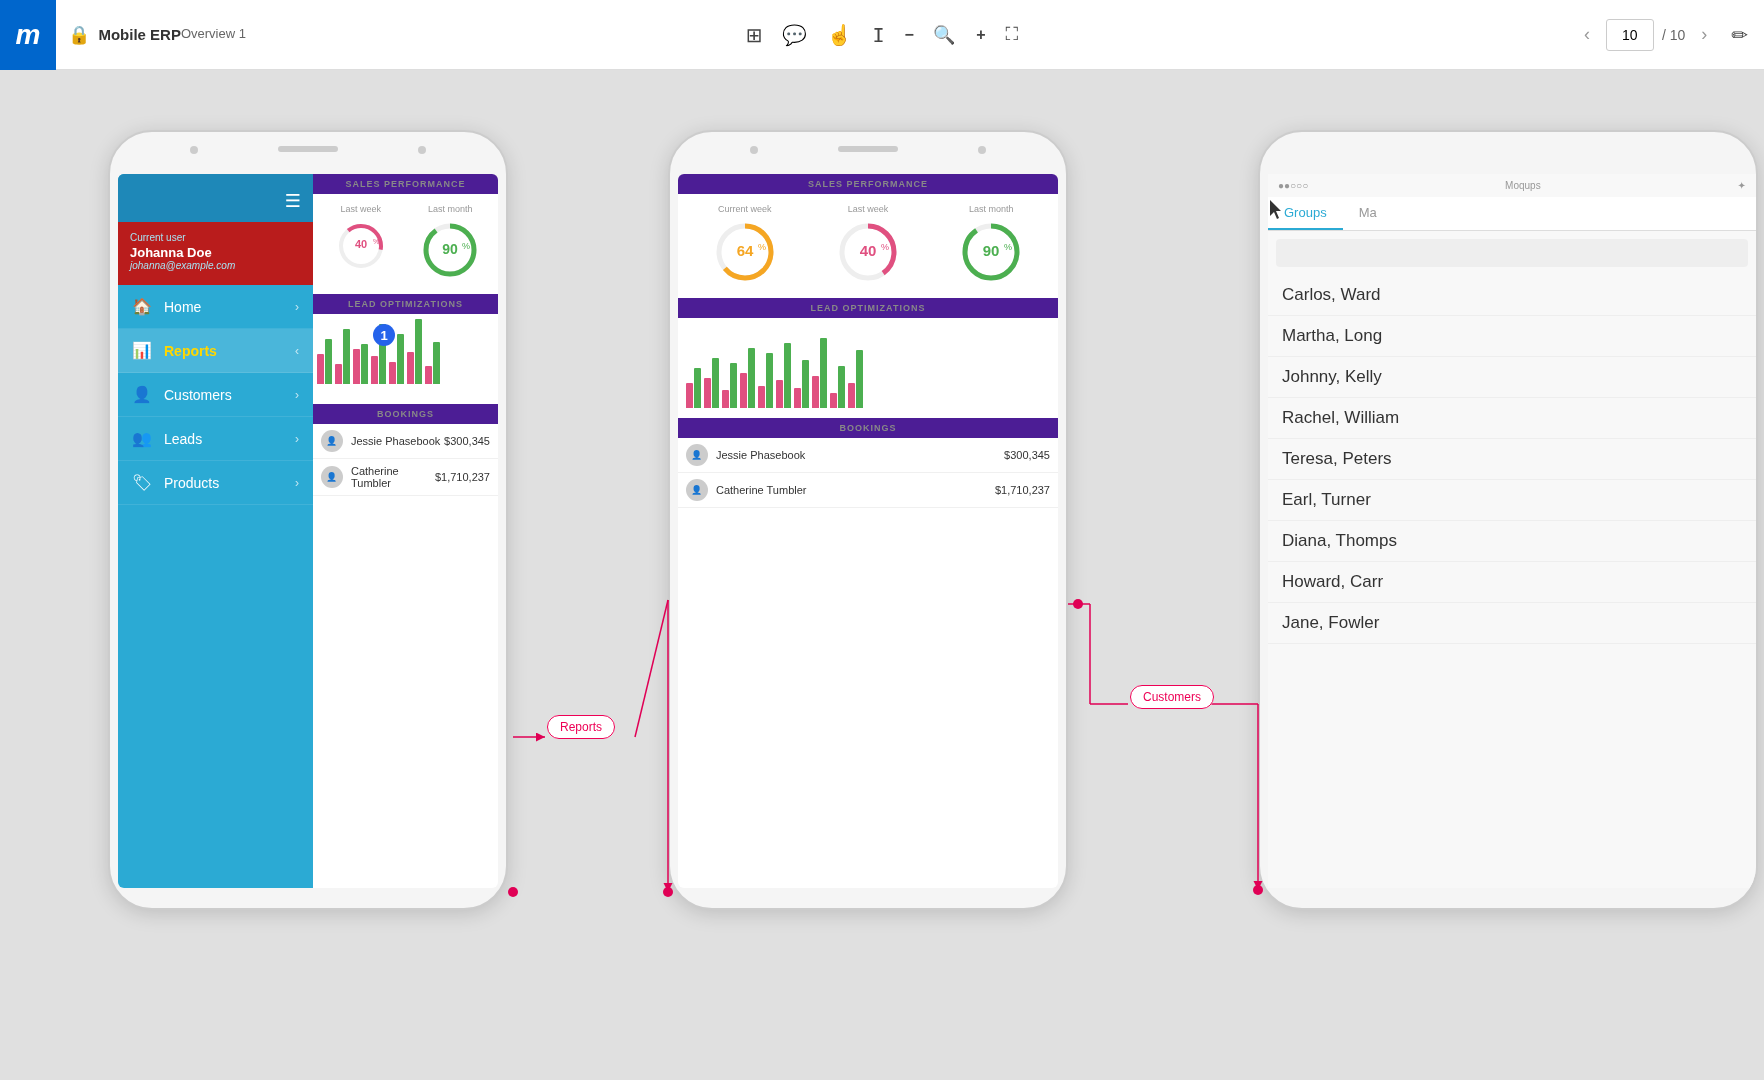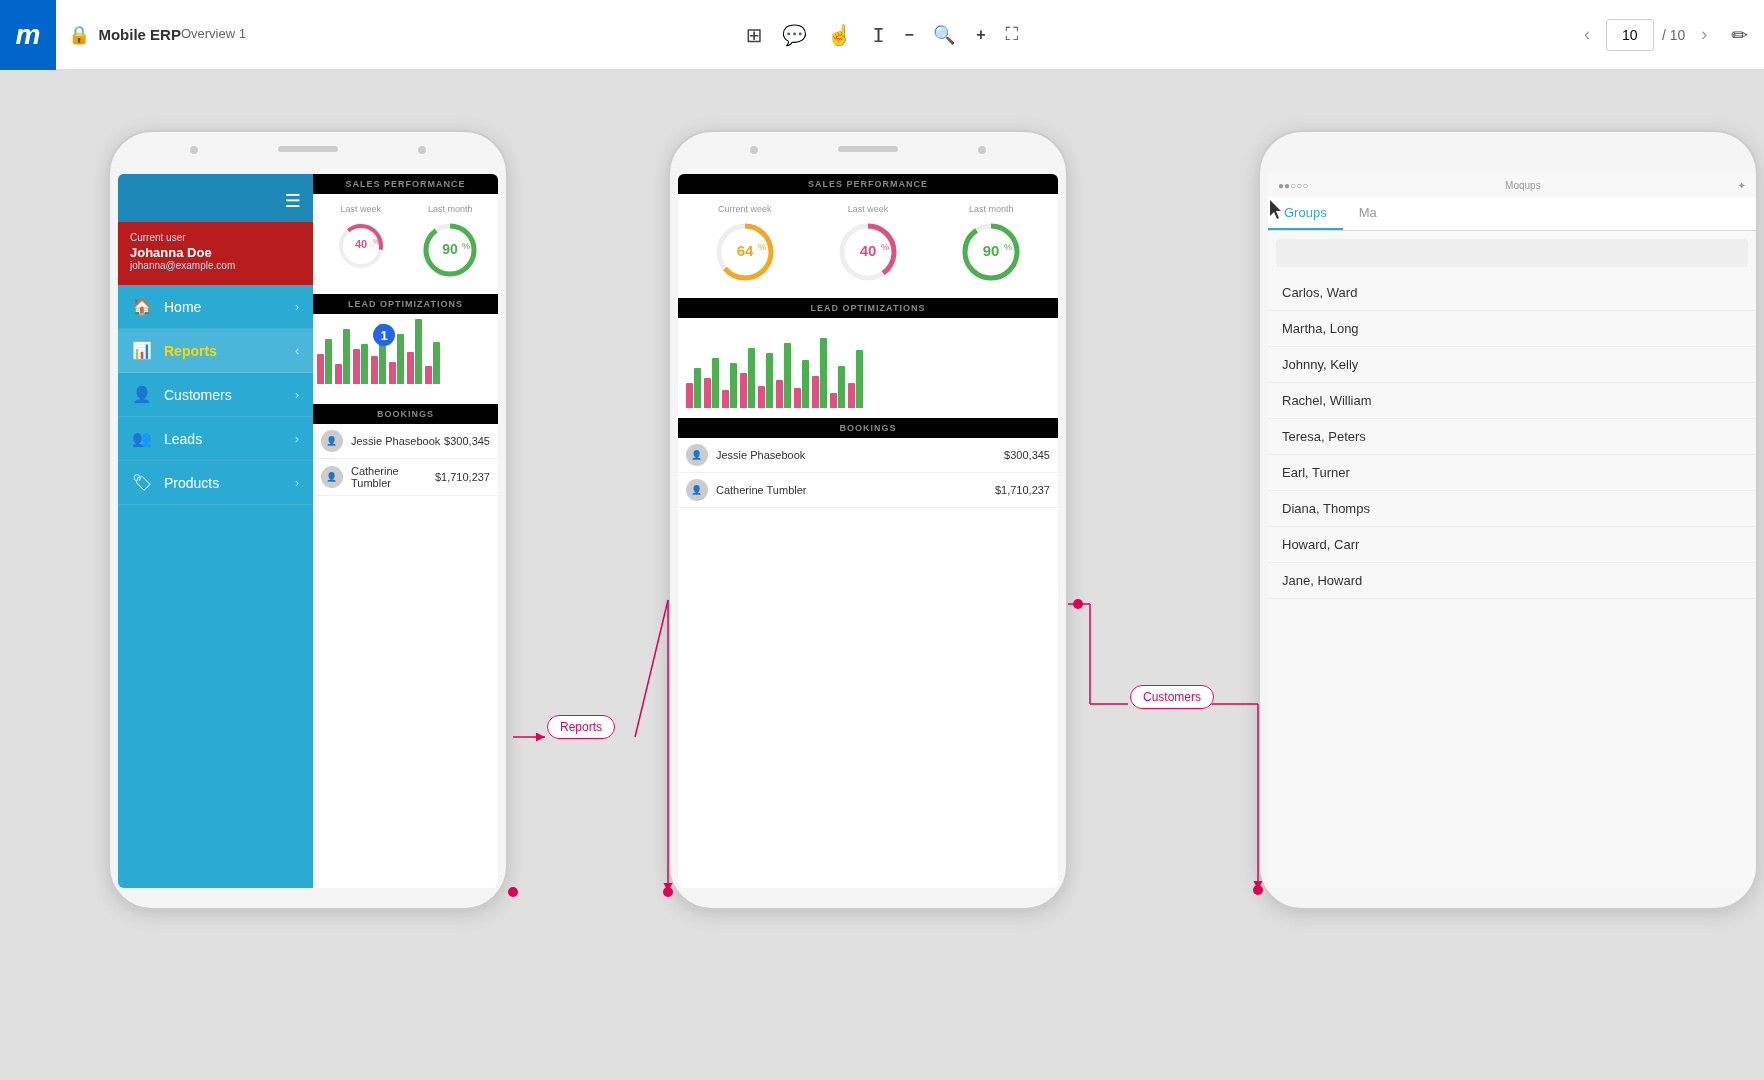--- a/index.html
+++ b/index.html
@@ -127,21 +127,21 @@
       padding: 16px 12px 10px;
       display: flex; align-items: center; justify-content: flex-end;
     }
     .sidebar-hamburger { color: #fff; font-size: 18px; }
     .sidebar-user {
       background: #b91c1c;
       padding: 10px 12px 14px;
       text-align: left;
     }
     .sidebar-username { color: #fff; font-weight: bold; font-size: 13px; }
-    .sidebar-email { color: #a8e0f0; font-size: 10px; }
+    .sidebar-email { color: #a8e0f0; font-size: 10px; font-style: italic; }
     .sidebar-item {
       display: flex; align-items: center;
       padding: 12px 14px;
       color: #fff;
       border-bottom: 1px solid rgba(255,255,255,0.1);
       cursor: pointer;
     }
     .sidebar-item.active { background: rgba(255,255,255,0.15); }
     .sidebar-item .si-icon { font-size: 16px; margin-right: 12px; width: 20px; text-align: center; }
     .sidebar-item .si-label { font-size: 14px; font-weight: 500; flex: 1; }
@@ -156,21 +156,21 @@
     }
 
     
     .screen-full {
       position: absolute;
       top: 0; left: 0; right: 0; bottom: 0;
     }
 
     
     .section-header {
-      background: #000000;
+      background: #4c1d95;
       text-align: center;
       font-size: 9px;
       font-weight: bold;
       letter-spacing: 1px;
       color: #888;
       padding: 5px 0;
     }
     .section-stats {
       display: flex;
       padding: 10px 4px;
@@ -249,21 +249,21 @@
     .phone3-tab.active { color: #2baad4; border-bottom: 2px solid #2baad4; }
     .phone3-search {
       margin: 8px;
       height: 28px;
       background: #eee;
       border-radius: 4px;
     }
     .phone3-list-item {
       padding: 10px 14px;
       border-bottom: 1px solid #eee;
-      font-size: 13px;
+      font-size: 17px;
       color: #333;
     }
 
     
     .cursor {
       position: absolute;
       top: 130px; left: 1270px;
       width: 12px; height: 18px;
       pointer-events: none;
       z-index: 100;
@@ -553,21 +553,21 @@
       </div>
       <div class="phone3-search"></div>
       <div class="phone3-list-item">Carlos, Ward</div>
       <div class="phone3-list-item">Martha, Long</div>
       <div class="phone3-list-item">Johnny, Kelly</div>
       <div class="phone3-list-item">Rachel, William</div>
       <div class="phone3-list-item">Teresa, Peters</div>
       <div class="phone3-list-item">Earl, Turner</div>
       <div class="phone3-list-item">Diana, Thomps</div>
       <div class="phone3-list-item">Howard, Carr</div>
-      <div class="phone3-list-item">Jane, Howard</div>
+      <div class="phone3-list-item">Jane, Fowler</div>
     </div>
   </div>
 
   <svg class="arrows-svg" xmlns="http://www.w3.org/2000/svg">
 
     <line x1="513" y1="667" x2="545" y2="667" stroke="#e00055" stroke-width="1.5" marker-end="url(#arr)"></line>
 
     <line x1="635" y1="667" x2="668" y2="530" stroke="#e00055" stroke-width="1.5"></line>
 
     <line x1="668" y1="530" x2="668" y2="822" stroke="#e00055" stroke-width="1.5" marker-end="url(#arr2)"></line>

